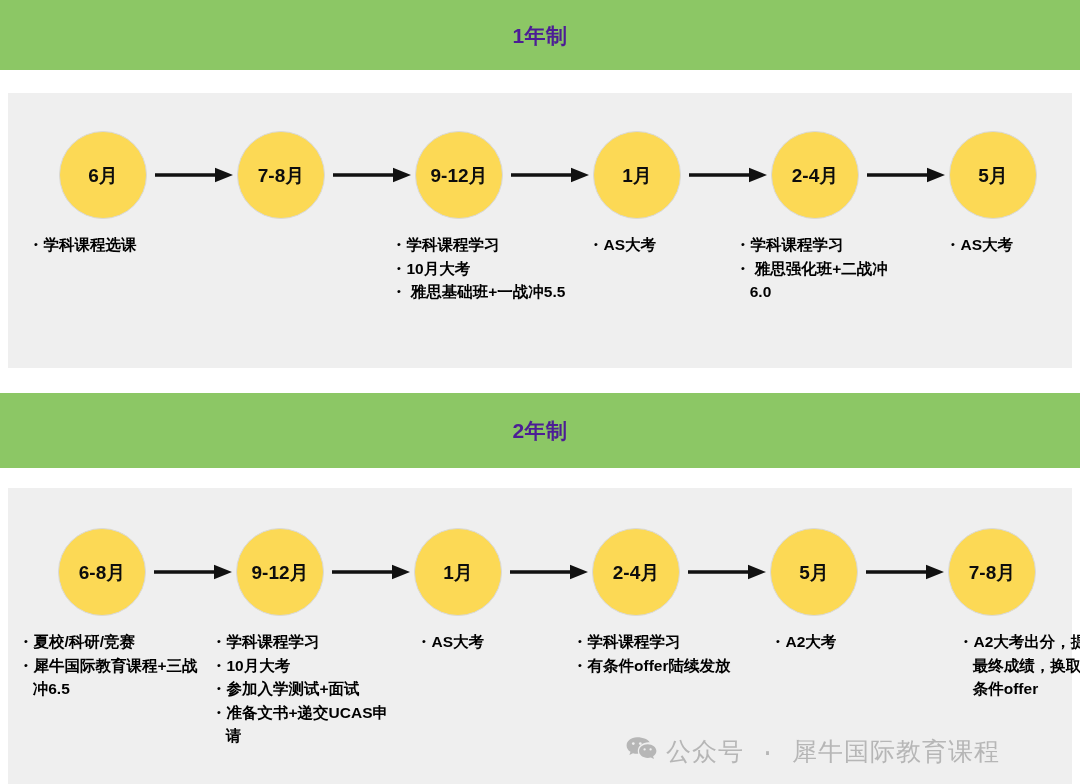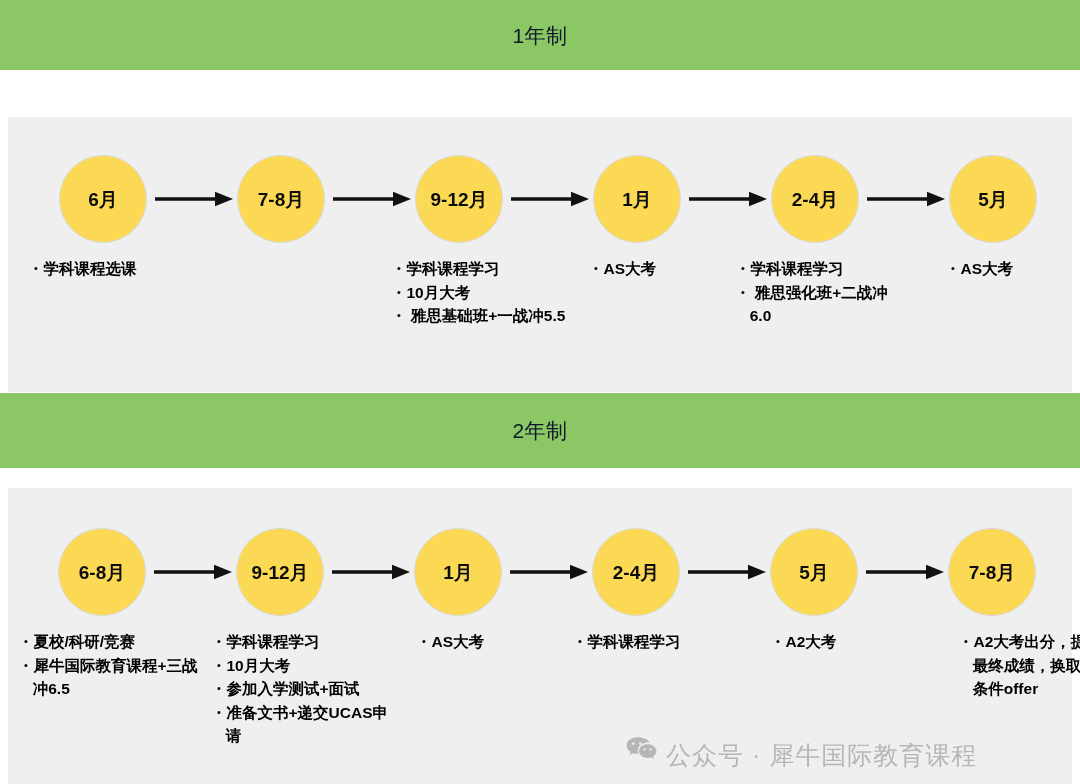--- a/index.html
+++ b/index.html
@@ -25,37 +25,37 @@
     position: absolute;
     left: 0;
     width: 1080px;
     background: #8cc765;
     display: flex;
     align-items: center;
     justify-content: center;
   }
   .banner-title {
     font-size: 21px;
-    font-weight: normal;
-    color: #0f172a;
+    font-weight: bold;
+    color: #4c1d95;
     letter-spacing: 0.5px;
     line-height: 1;
   }
 
   #banner-1 { top: 0px;   height: 70px; }
   #banner-2 { top: 393px; height: 75px; }
 
   
   .panel {
     position: absolute;
     left: 8px;
     width: 1064px;
     background: #efefef;
   }
-  #panel-1 { top: 93px;  height: 275px; margin-top: 24px; }
+  #panel-1 { top: 93px;  height: 275px; }
   #panel-2 { top: 488px; height: 296px; }
 
   
   .track {
     position: absolute;
     left: 0;
     top: 0;
     width: 100%;
     height: 100%;
   }
@@ -100,27 +100,28 @@
     text-indent: -0.95em;
     padding-left: 0.95em;
   }
 
   
   .watermark {
     position: absolute;
     left: 626px;
     top: 736px;
     display: flex;
-    align-items: flex-end;
+    align-items: center;
     gap: 9px;
     color: #b6b6b6;
     font-size: 25px;
     letter-spacing: 1px;
     white-space: nowrap;
     pointer-events: none;
+    font-family: Liberation Mono, monospace;
   }
   .watermark .wm-icon { display: block; }
   .watermark .wm-text { line-height: 1; }
 </style>
 </head>
 <body>
 
 <div class="page">
 
   <div class="banner" id="banner-1">
@@ -267,20 +268,21 @@
         <div class="note-line">・参加入学测试+面试</div>
         <div class="note-line">・准备文书+递交UCAS申请</div>
       </div>
 
       <div class="notes" style="left:408px; top:142px; width:140px;">
         <div class="note-line">・AS大考</div>
       </div>
 
       <div class="notes" style="left:564px; top:142px; width:165px;">
         <div class="note-line">・学科课程学习</div>
+        <div class="note-line">・有条件offer陆续发放</div>
       </div>
 
       <div class="notes" style="left:762px; top:142px; width:140px;">
         <div class="note-line">・A2大考</div>
       </div>
 
       <div class="notes" style="left:917px; top:142px; width:150px;margin-left:33px;">
         <div class="note-line">・A2大考出分，提交最终成绩，换取无条件offer</div>
       </div>
 

